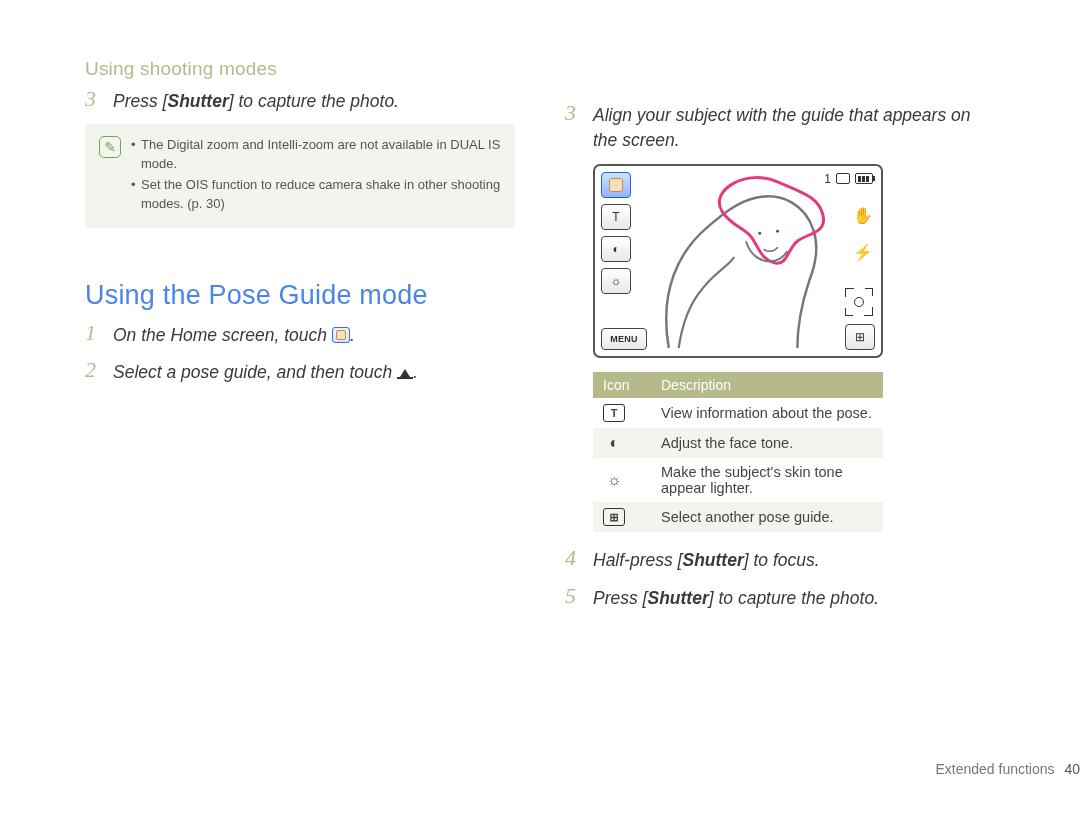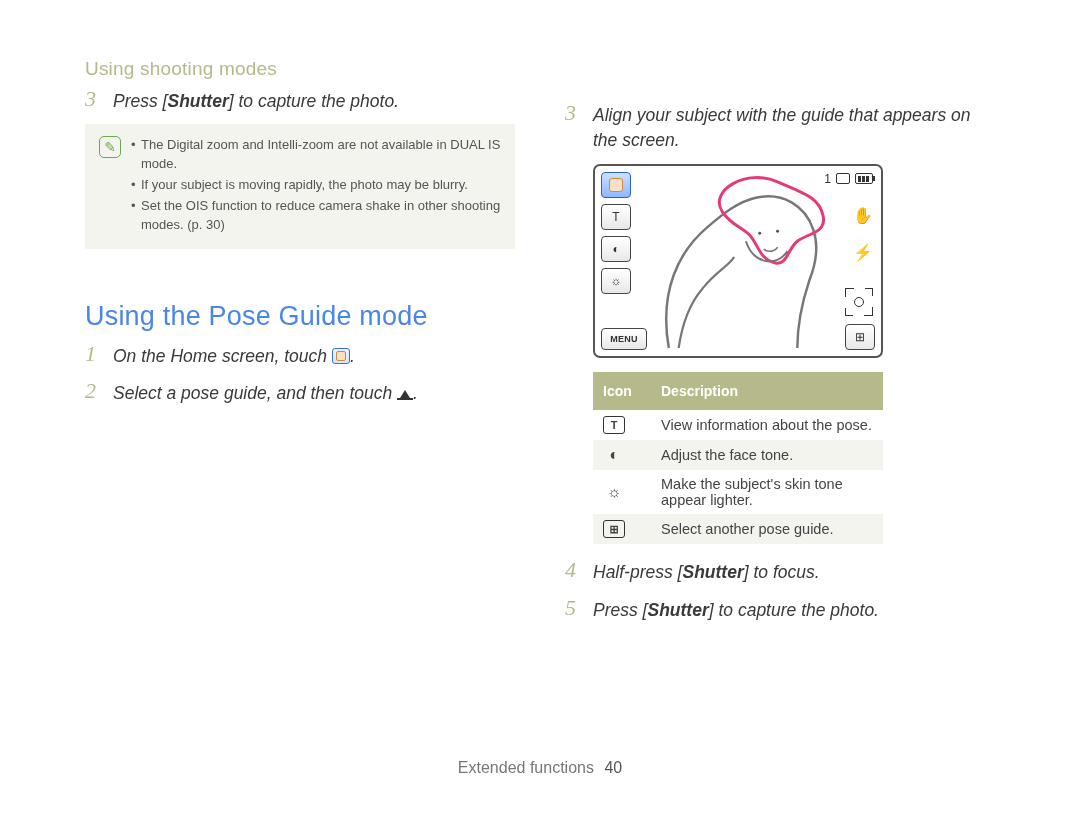--- a/index.html
+++ b/index.html
@@ -262,23 +262,23 @@
 
   
   .icon-table {
     width: 290px;
     border-collapse: collapse;
     font-size: 14.5px;
   }
   .icon-table thead th {
     background: #b6b98a;
     color: #fff;
-    font-weight: 700;
+    font-weight: 400;
     text-align: left;
-    padding: 11px 10px;
+    padding: 5px 10px;
     font-size: 14px;
   }
   .icon-table thead th:first-child { width: 58px; }
   .icon-table tbody td {
     padding: 6px 10px;
     color: #444;
     vertical-align: middle;
   }
   .icon-table tbody tr:nth-child(even) td { background: #f4f4ee; }
   .tbl-icon {
@@ -287,22 +287,22 @@
     border: 1.5px solid #333;
     border-radius: 3px;
     font-size: 11px; font-weight: 700;
   }
   .tbl-icon.noframe { border: none; font-size: 16px; }
 
   .footer {
     position: absolute;
     bottom: 38px;
     left: 0; right: 0;
-    text-align: center;
-    font-size: 16px;
+    text-align: right;
+    font-size: 14px;
     color: #777;
   }
   .footer .pg { color: #555; margin-left: 6px; }
 </style>
 </head>
 <body>
 
 <div class="page">
 
   <div class="col">
@@ -312,21 +312,20 @@
       <div class="num">3</div>
       <div class="step-body">
         <span>Press [</span><span class="b">Shutter</span><span>] to capture the photo.</span>
       </div>
     </div>
 
     <div class="note-box">
       <div class="note-glyph">✎</div>
       <ul class="note-list">
         <li>The Digital zoom and Intelli-zoom are not available in DUAL IS mode.</li>
-        <li>If your subject is moving rapidly, the photo may be blurry.</li>
         <li>Set the OIS function to reduce camera shake in other shooting modes. (p. 30)</li>
       </ul>
     </div>
 
     <div class="h2">Using the Pose Guide mode</div>
 
     <div class="step">
       <div class="num">1</div>
       <div class="step-body">
         <span>On the Home screen, touch </span><span class="inline-icon"></span><span>.</span>

